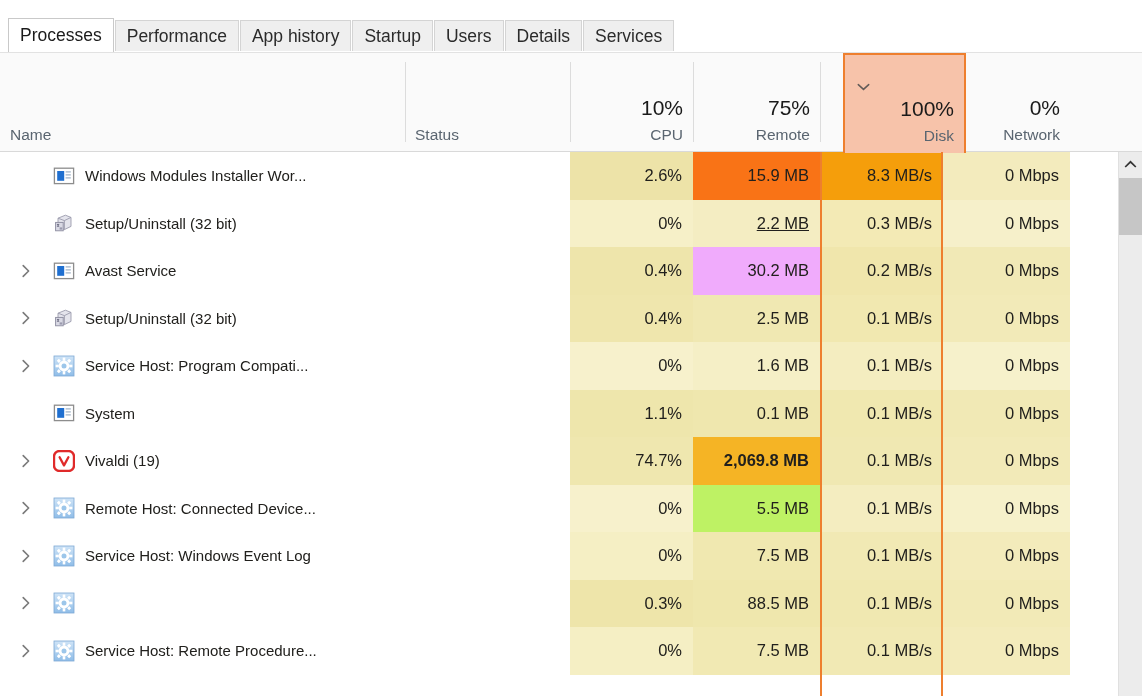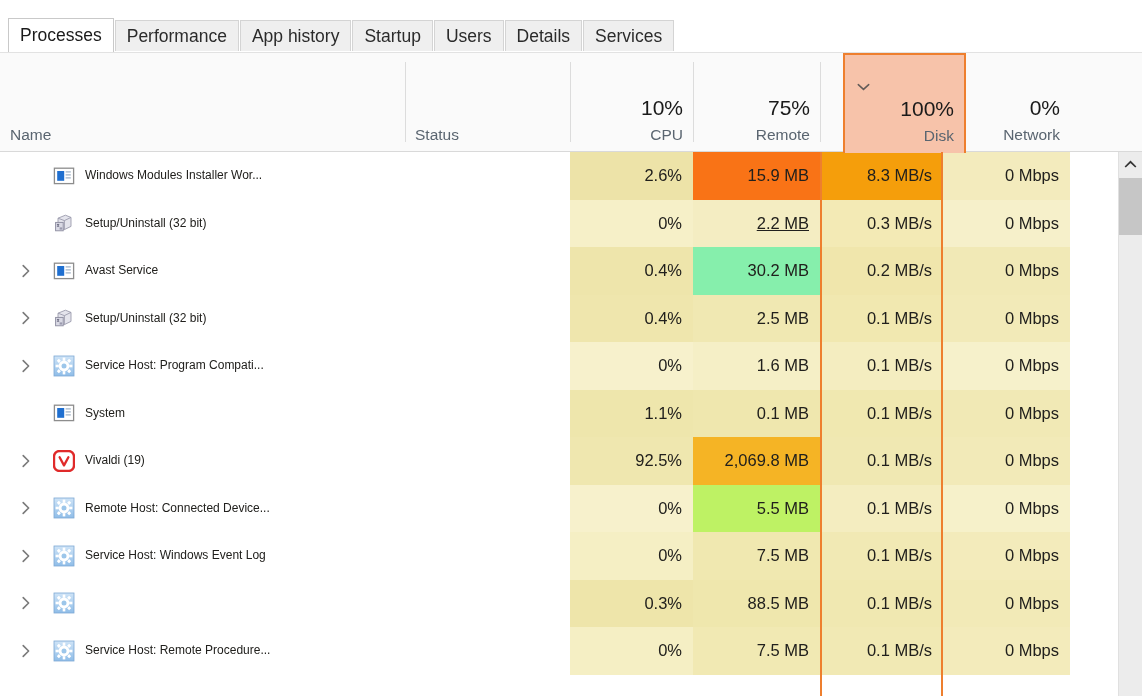--- a/index.html
+++ b/index.html
@@ -172,21 +172,21 @@
     height: 22px;
   }
   .icon svg { display: block; }
   .pname {
     position: absolute;
     left: 85px;
     top: 0;
     height: 47.5px;
     line-height: 47.5px;
     white-space: nowrap;
-    font-size: 12px;
+    font-size: 15px;
     color: #21201d;
   }
 
   
   .diskrule {
     position: absolute;
     top: 0;
     bottom: 0;
     width: 2px;
     background: #ee7f2e;
@@ -332,21 +332,21 @@
               <rect x="4.2" y="6" width="7" height="9.8" fill="#1f6fd0"></rect>
               <rect x="12.6" y="6" width="5.2" height="1.7" fill="#b9c7d6"></rect>
               <rect x="12.6" y="9" width="5.2" height="1.7" fill="#b9c7d6"></rect>
               <rect x="12.6" y="12" width="5.2" height="1.7" fill="#b9c7d6"></rect>
             </svg>
           </span>
           <span class="pname">Avast Service</span>
         </div>
         <div class="cell status" style="left: 405px; width: 165px;"></div>
         <div class="cell num" style="left: 570px; width: 123px; background: rgb(238, 229, 171);">0.4%</div>
-        <div class="cell num" style="left: 693px; width: 127px; background: #86efac;">30.2 MB</div>
+        <div class="cell num" style="left: 693px; width: 127px; background: #f0abfc;">30.2 MB</div>
         <div class="cell num" style="left: 820px; width: 123px; background: rgb(240, 230, 172);">0.2 MB/s</div>
         <div class="cell num" style="left: 943px; width: 127px; background: rgb(241, 233, 182);">0 Mbps</div>
         <div class="cell tail" style="left: 1070px; width: 48px;"></div>
       </div>
       <div class="row">
         <div class="cell name" style="left: 0px; width: 405px;">
           <span class="chev">
             <svg width="16" height="16" viewBox="0 0 16 16" aria-hidden="true">
               <path d="M5.2 2.6 L10.6 8 L5.2 13.4" fill="none" stroke="#7a7a7a" stroke-width="1.6" stroke-linecap="round" stroke-linejoin="round"></path>
             </svg>
@@ -438,22 +438,22 @@
           </span>
           <span class="icon">
             <svg width="22" height="22" viewBox="0 0 22 22">
               <rect x="1" y="1" width="20" height="20" rx="5.5" fill="#ffffff" stroke="#e02a2a" stroke-width="2.4"></rect>
               <path d="M6.6 7.3 L11 15.4 L15.4 7.3" fill="none" stroke="#e02a2a" stroke-width="2.3" stroke-linecap="round" stroke-linejoin="round"></path>
             </svg>
           </span>
           <span class="pname">Vivaldi (19)</span>
         </div>
         <div class="cell status" style="left: 405px; width: 165px;"></div>
-        <div class="cell num" style="left: 570px; width: 123px; background: rgb(239, 231, 175);">92.5%</div>
-        <div class="cell num" style="left: 693px; width: 127px; background: rgb(245, 180, 37);">2,069.8 MB</div>
+        <div class="cell num" style="left: 570px; width: 123px; background: rgb(239, 231, 175);">74.7%</div>
+        <div class="cell num" style="left: 693px; width: 127px; background: rgb(245, 180, 37); font-weight: bold;">2,069.8 MB</div>
         <div class="cell num" style="left: 820px; width: 123px; background: rgb(240, 232, 178);">0.1 MB/s</div>
         <div class="cell num" style="left: 943px; width: 127px; background: rgb(242, 234, 184);">0 Mbps</div>
         <div class="cell tail" style="left: 1070px; width: 48px;"></div>
       </div>
       <div class="row">
         <div class="cell name" style="left: 0px; width: 405px;">
           <span class="chev">
             <svg width="16" height="16" viewBox="0 0 16 16" aria-hidden="true">
               <path d="M5.2 2.6 L10.6 8 L5.2 13.4" fill="none" stroke="#7a7a7a" stroke-width="1.6" stroke-linecap="round" stroke-linejoin="round"></path>
             </svg>

